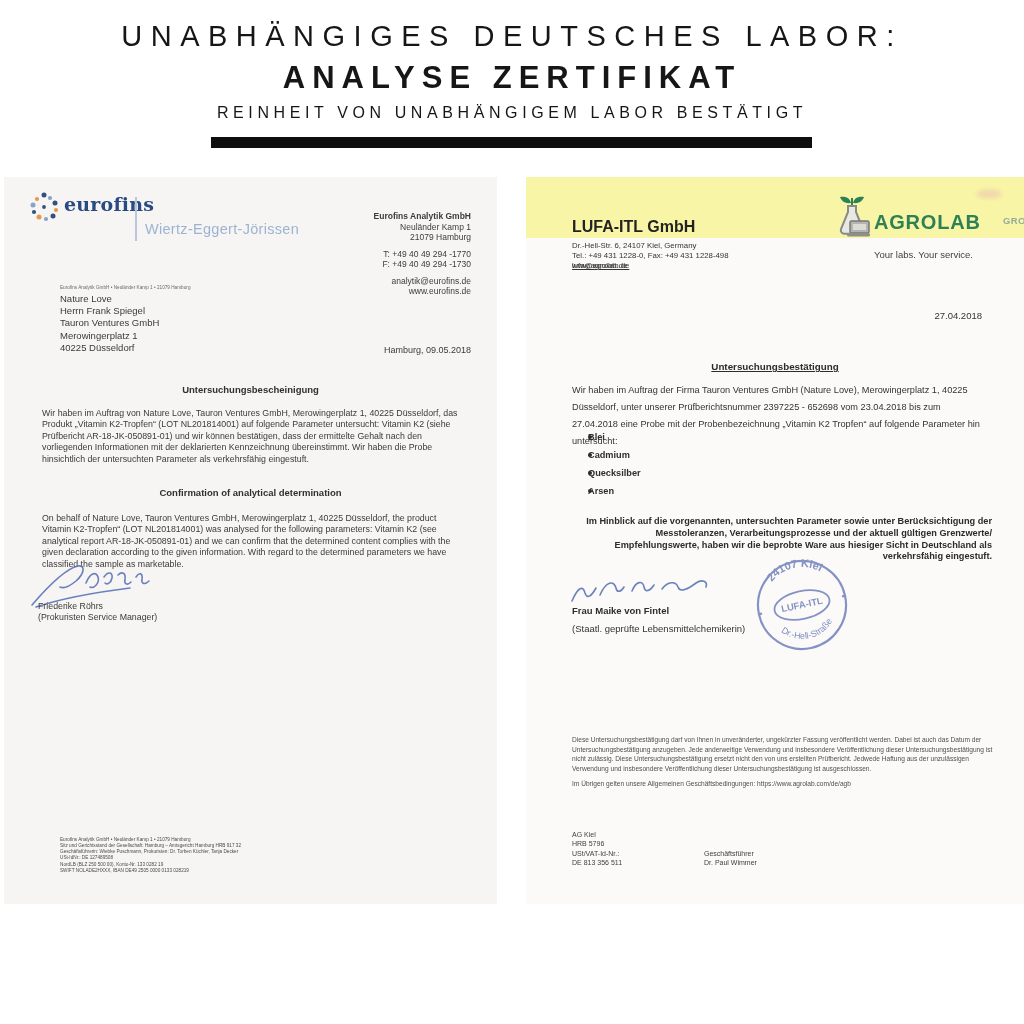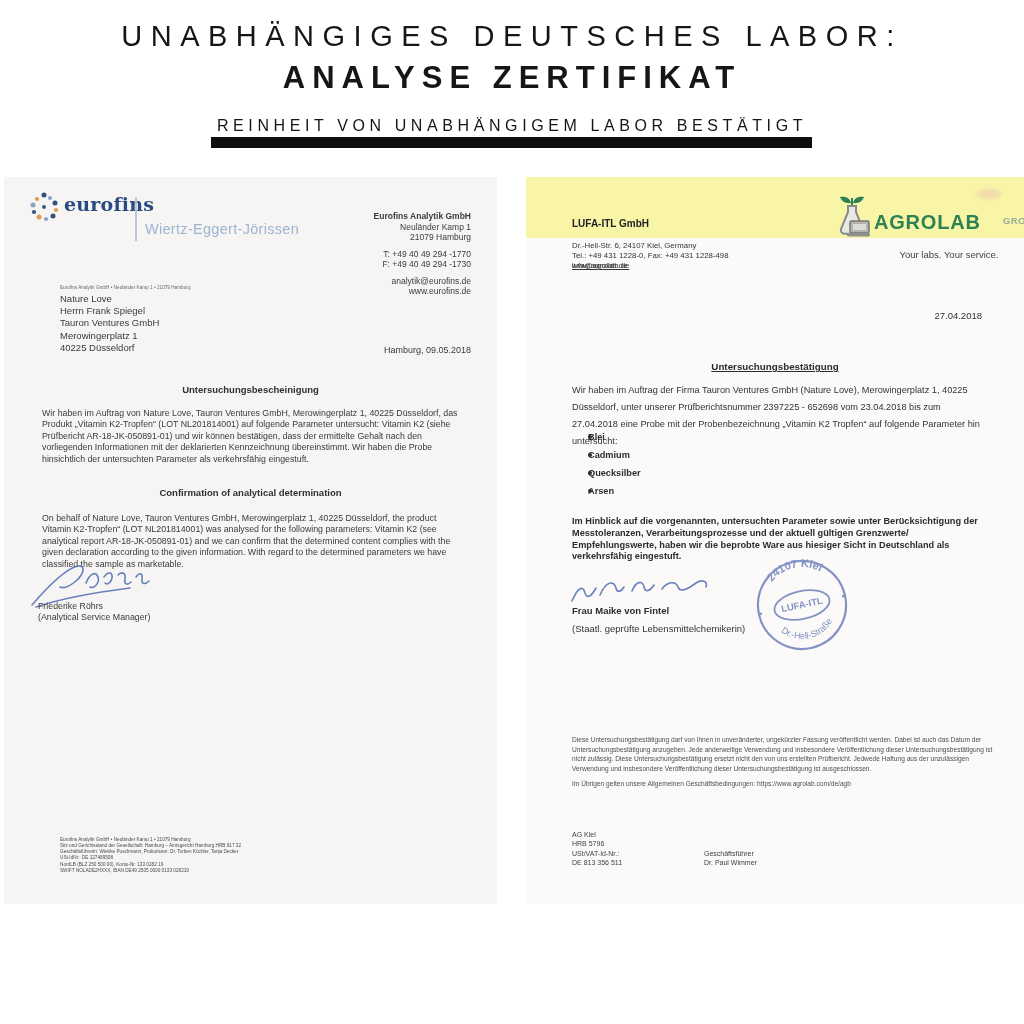--- a/index.html
+++ b/index.html
@@ -3,21 +3,21 @@
 <meta charset="utf-8">
 <style>
   * { margin:0; padding:0; box-sizing:border-box; }
   html,body { width:1024px; height:1024px; background:#ffffff; font-family:"Liberation Sans", sans-serif; }
   #stage { position:relative; width:1024px; height:1024px; overflow:hidden; background:#fff; }
 
   
   .hdr { position:absolute; left:0; width:1024px; text-align:center; color:#161616; white-space:nowrap; }
   #hdr1 { top:20px; font-size:29px; font-weight:400; letter-spacing:8.5px; }
   #hdr2 { top:60px; font-size:31px; font-weight:800; letter-spacing:7px; }
-  #hdr3 { top:104px; font-size:16px; font-weight:400; letter-spacing:4.6px;margin-top:13px; }
+  #hdr3 { top:104px; font-size:16px; font-weight:400; letter-spacing:4.6px; }
   #hdr-bar { position:absolute; left:211px; top:137px; width:601px; height:11px; background:#0e0e0e; }
 
   
   .page { position:absolute; top:177px; height:727px; }
   #page-left  { left:4px;  width:493px; background:#f6f5f3; }
   #page-right { left:526px; width:498px; background:#fbfaf8; }
   .page * { position:absolute; }
 
   
   #ef-word { left:60px; top:16px; font-family:"DejaVu Serif", serif; font-weight:700; font-size:19px; color:#2a4b82; letter-spacing:0.2px; }
@@ -45,40 +45,40 @@
   #ef-sig-svg { left:26px; top:384px; }
   #ef-signer  { left:34px; top:424px; font-size:8.8px; line-height:11px; color:#3a3a3a; }
   #ef-signer div { position:static; }
 
   #ef-footer { left:56px; top:659px; font-size:9px; line-height:12px; color:#4a4a4a; transform:scale(0.52); transform-origin:left top; white-space:nowrap; }
   #ef-footer div { position:static; }
 
   
   #al-band { left:0; top:0; width:498px; height:61px; background:#f8f6a6; }
   #al-smudge { left:450px; top:12px; width:26px; height:10px; background:#eab8b0; opacity:.45; border-radius:50%; filter:blur(2px); }
-  #al-title { left:46px; top:41px; font-size:10px; font-weight:700; color:#222; }
+  #al-title { left:46px; top:41px; font-size:16px; font-weight:700; color:#222; }
   #al-addr { left:46px; top:64px; font-size:7.8px; line-height:9.8px; color:#333; }
   #al-addr div { position:static; }
   #al-links { position:static; display:flex; gap:14px; }
   #al-links span { text-decoration:underline; }
 
   #al-logo-icon { left:308px; top:16px; }
   #al-logo-word { left:348px; top:34px; font-size:20px; font-weight:800; color:#2e8055; letter-spacing:0.8px; }
   #al-logo-group { left:477px; top:38px; font-size:9.5px; font-weight:600; color:#93ac9c; letter-spacing:0.4px; }
-  #al-tagline { left:348px; top:72px; width:150px; text-align:center; font-size:9.5px; color:#3f3f3f; }
+  #al-tagline { left:348px; top:72px; width:150px; font-size:9.5px; color:#3f3f3f; }
 
   #al-date { right:42px; top:133px; font-size:9.5px; color:#333; }
   #al-head { left:0; width:498px; top:184px; text-align:center; font-weight:700; font-size:9.8px; color:#2c2c2c; text-decoration:underline; }
   #al-intro { left:46px; width:414px; top:205px; font-size:9.2px; line-height:17px; color:#333; }
 
   #al-bullets { left:62px; top:251px; }
   #al-bullets .bi { position:static; display:flex; align-items:center; height:18px; font-size:9.2px; font-weight:700; color:#2e2e2e; }
   #al-bullets .dot { width:4px; height:4px; border-radius:50%; background:#2e2e2e; margin-right:10px; }
 
-  #al-conclusion { left:46px; width:420px; top:339px; font-size:9.2px; line-height:11.8px; font-weight:700; color:#2c2c2c; }
+  #al-conclusion { left:46px; width:420px; top:339px; font-size:9.2px; line-height:11.8px; font-weight:700; color:#2c2c2c;text-align:right; }
 
   #al-sig-svg { left:44px; top:398px; }
   #al-signer-name { left:46px; top:428px; font-size:9.5px; font-weight:700; color:#2e2e2e; }
   #al-signer-title { left:46px; top:446px; font-size:9.5px; color:#333; }
 
   #al-stamp { left:226px; top:378px; transform:rotate(-12deg); opacity:.85; }
 
   #al-fineprint { left:46px; width:424px; top:558px; font-size:6.6px; line-height:9.6px; color:#4f4f4f; }
   #al-agb { left:46px; width:424px; top:603px; font-size:6.6px; color:#4f4f4f; }
 
@@ -151,21 +151,21 @@
         <path d="M2,44 C14,30 34,8 48,5 C56,4 54,13 46,20 C40,25 34,28 30,26"></path>
         <path d="M6,46 C24,40 60,32 100,27"></path>
         <path d="M56,22 C60,12 66,10 68,16 C70,22 64,28 60,26"></path>
         <path d="M74,16 C78,10 83,11 82,17 C81,22 77,24 75,22"></path>
         <path d="M88,14 C92,10 96,12 95,18 C94,23 97,25 101,21"></path>
         <path d="M106,16 c3,-5 7,-4 6,2 c-1,5 3,6 7,2"></path>
       </g>
     </svg>
     <div id="ef-signer">
       <div>Friederike Röhrs</div>
-      <div>(Analytical Service Manager)</div>
+      <div>(Prokuristen Service Manager)</div>
     </div>
 
     <div id="ef-footer">
       <div>Eurofins Analytik GmbH • Neuländer Kamp 1 • 21079 Hamburg</div>
       <div>Sitz und Gerichtsstand der Gesellschaft: Hamburg – Amtsgericht Hamburg HRB 917 32</div>
       <div>Geschäftsführerin: Wiebke Puschmann, Prokuristen: Dr. Torben Küchler, Tanja Decker</div>
       <div>USt-IdNr.: DE 127489508</div>
       <div>NordLB (BLZ 250 500 00), Konto-Nr. 133 0282 19</div>
       <div>SWIFT NOLADE2HXXX, IBAN DE49 2505 0000 0133 028219</div>
     </div>

